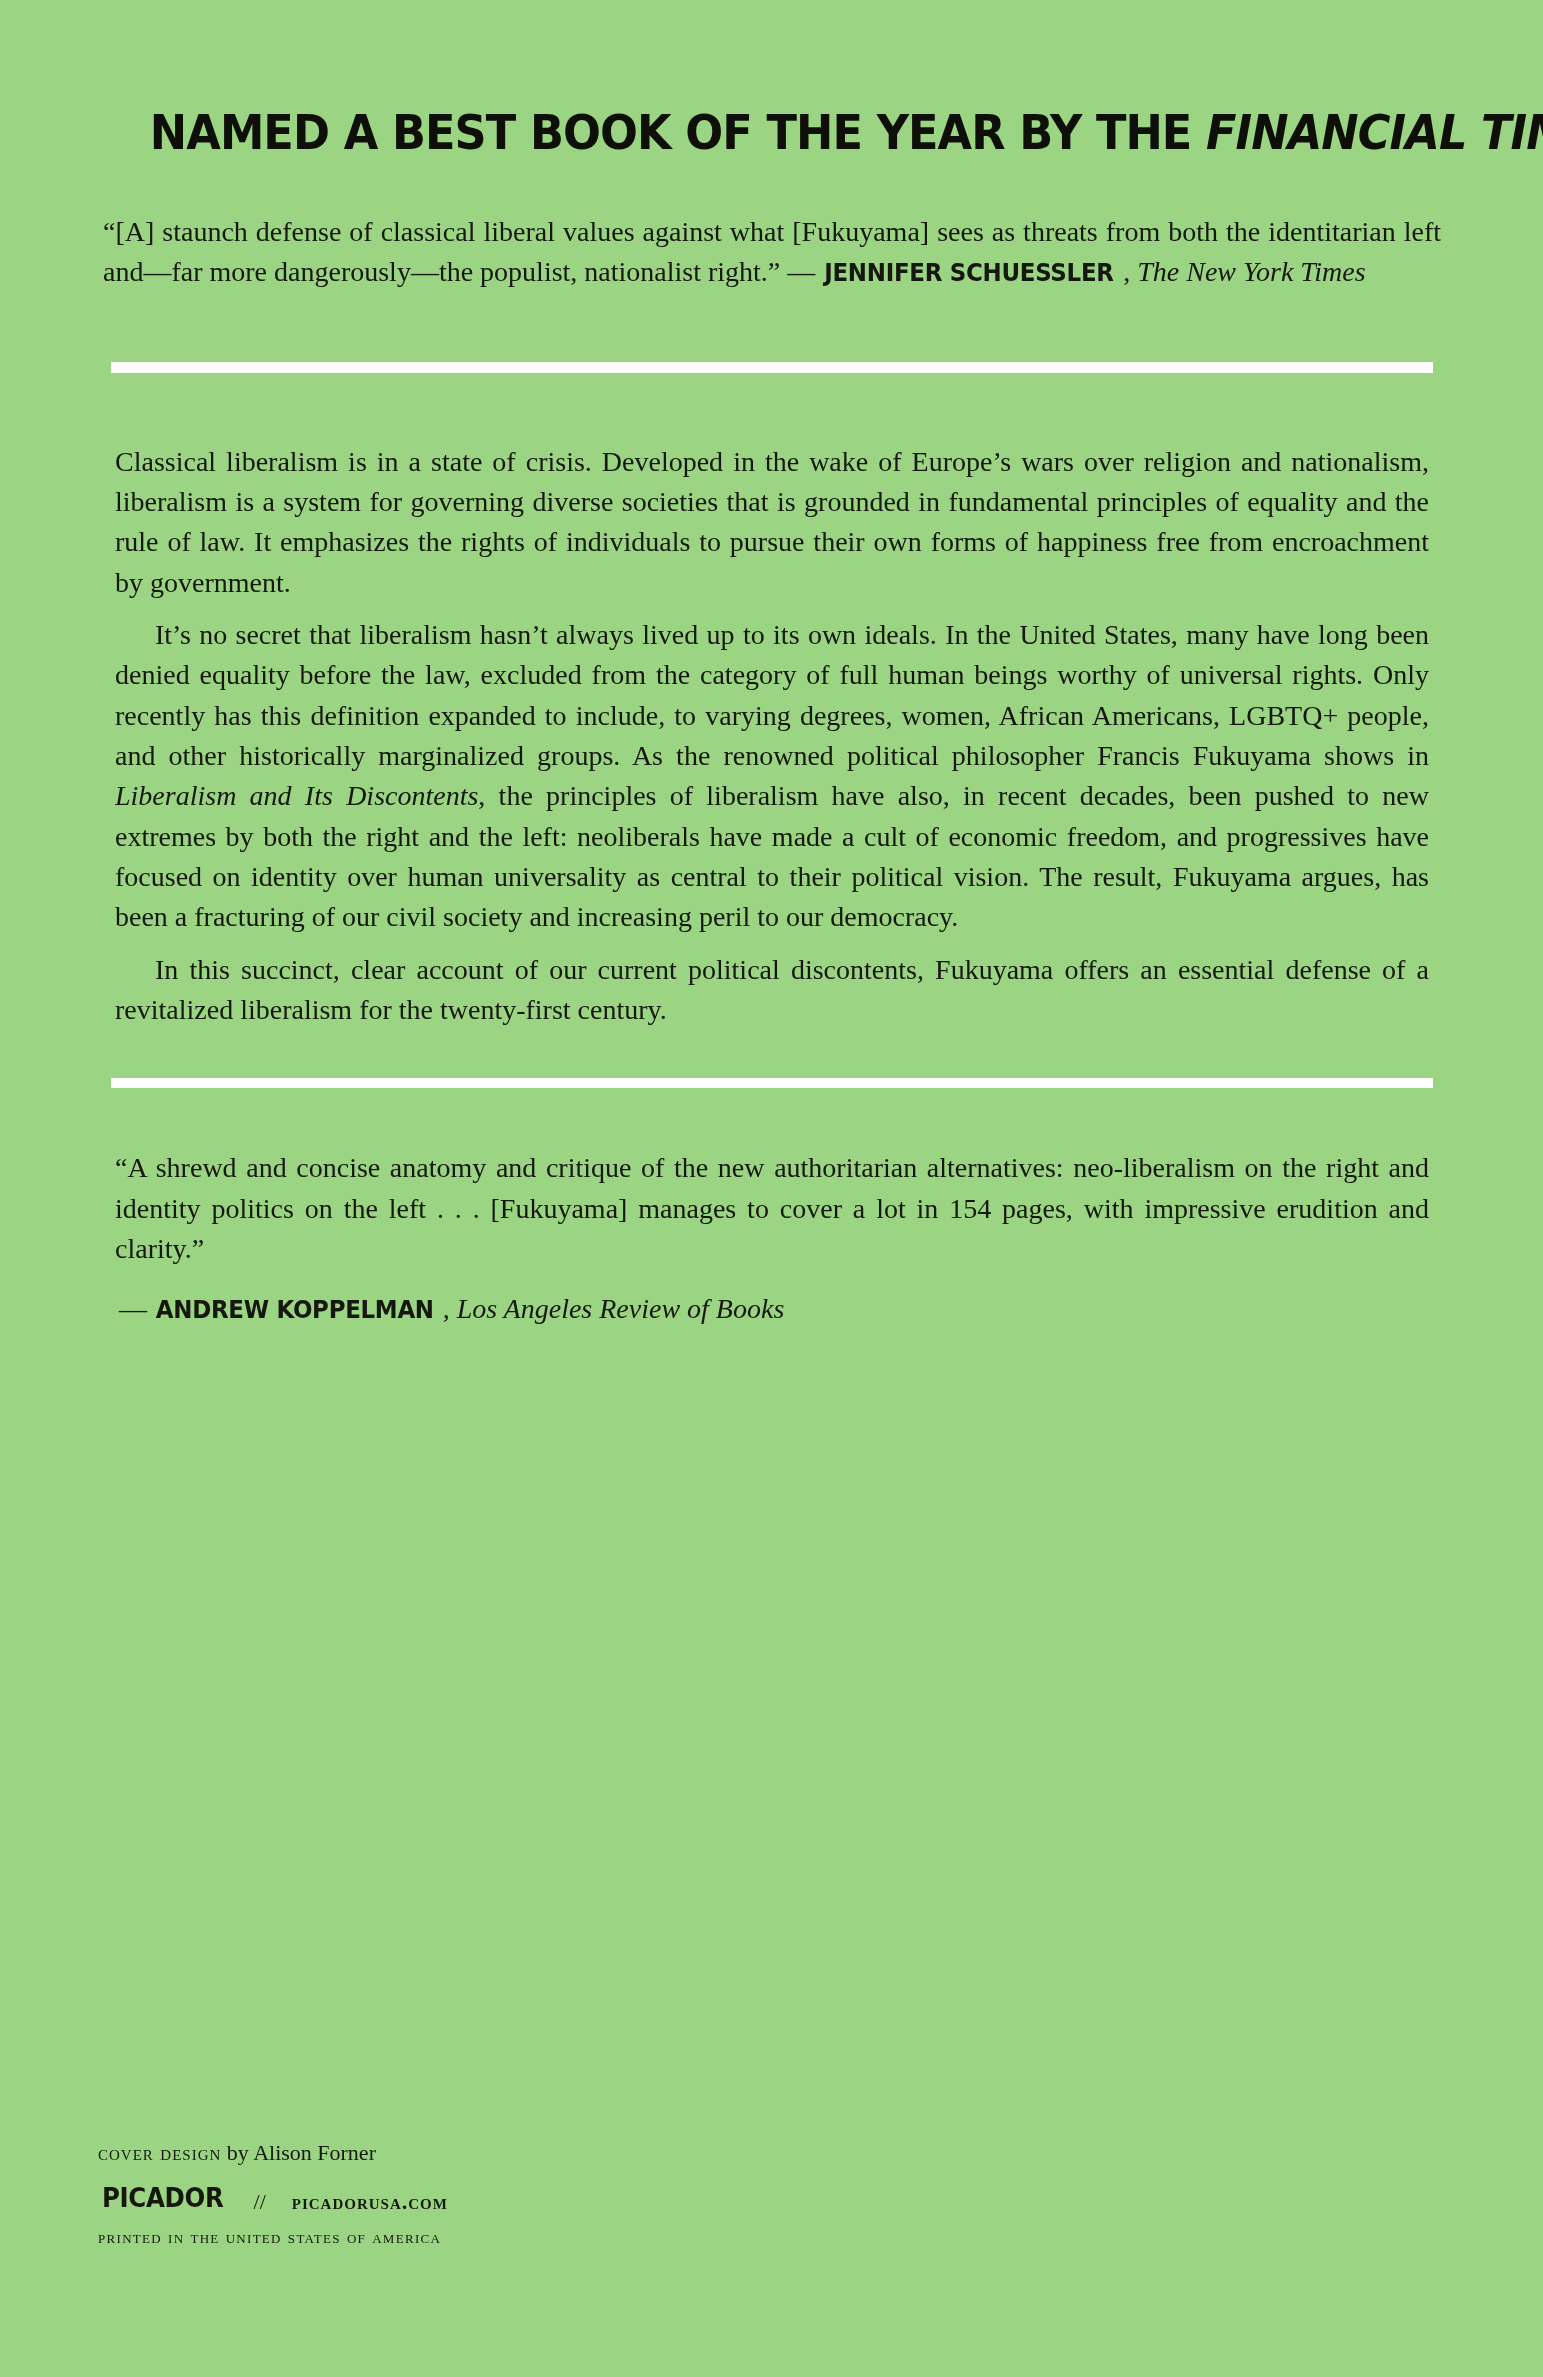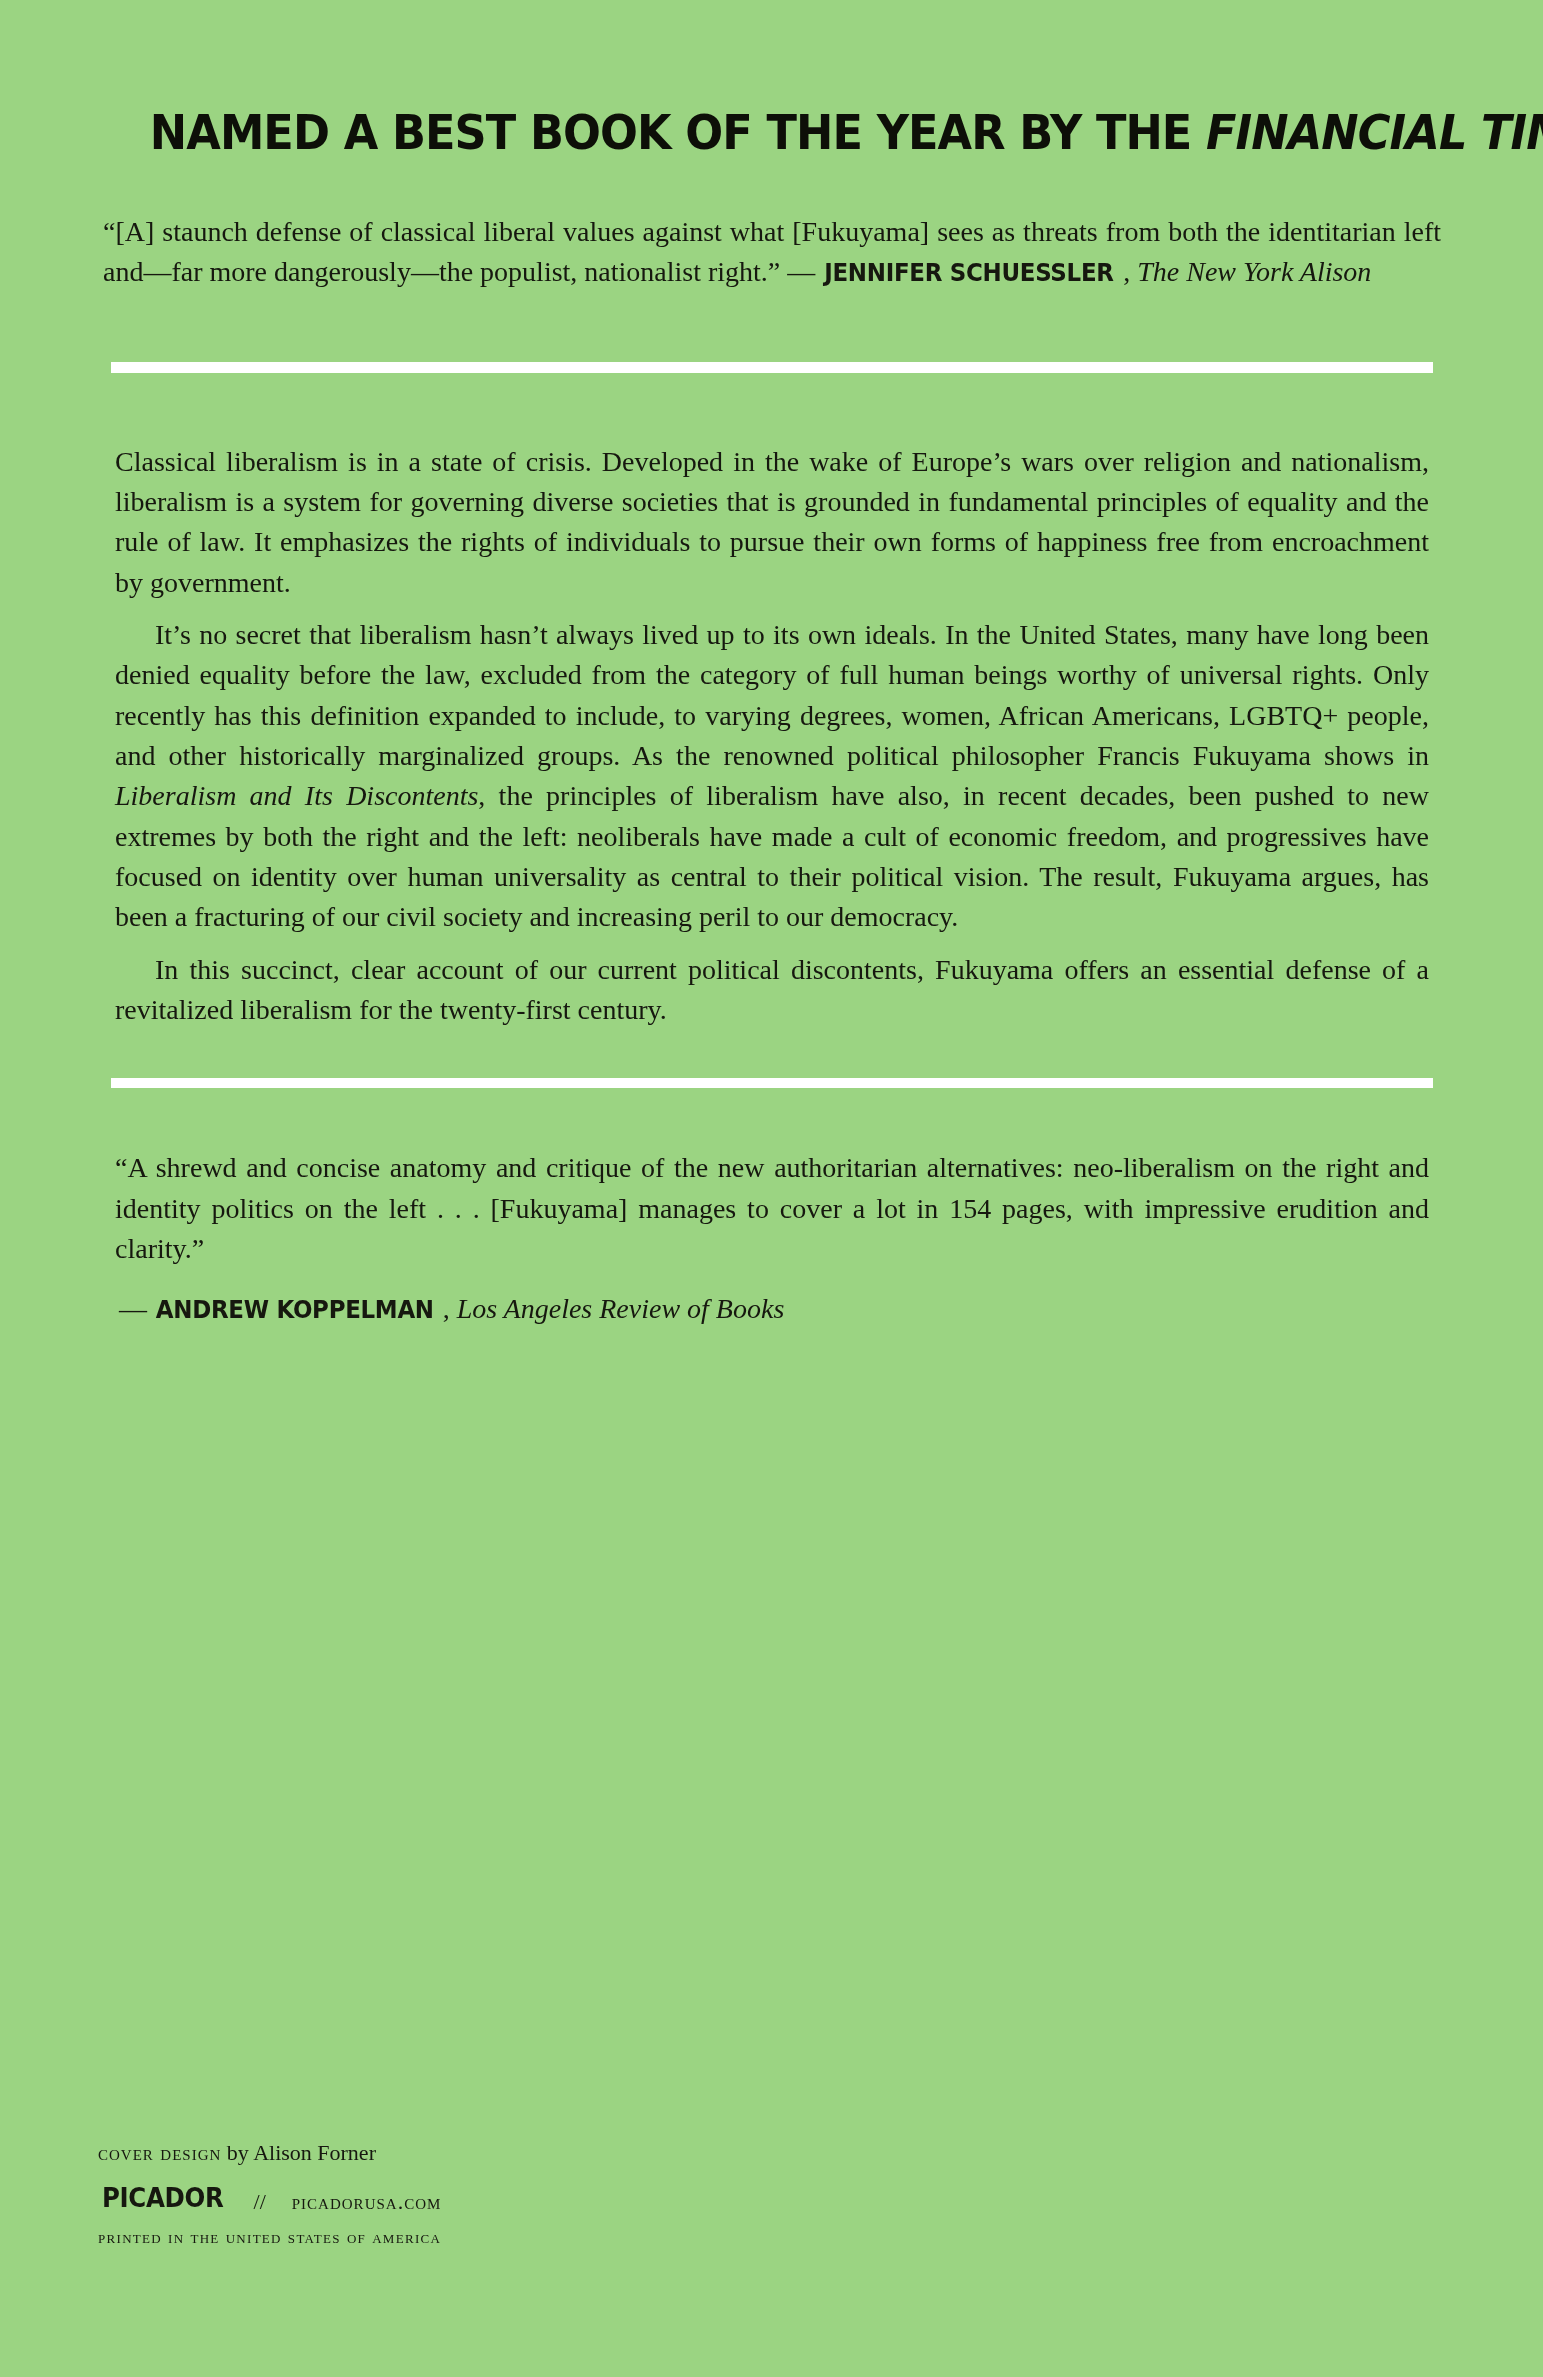--- a/index.html
+++ b/index.html
@@ -135,37 +135,38 @@
     font-weight: bold;
     font-size: 26px;
     letter-spacing: -0.3px;
     transform: scaleX(0.94);
     display: inline-block;
   }
   .imprint-url {
     font-variant: small-caps;
     letter-spacing: 1px;
     font-size: 22px;
+    font-weight: bold;
   }
   .printed-line {
     padding-top: 7.7px;
     font-size: 19px;
     font-variant: small-caps;
     letter-spacing: 1.3px;
     color: #16180f;
   }
 </style>
 </head>
 <body>
 
 <div class="page">
 
   <h1 class="headline"><span>NAMED A BEST BOOK OF THE YEAR BY THE </span><span class="ital">FINANCIAL TIMES</span></h1>
 
-  <p class="blurb-top"><span>“[A] staunch defense of classical liberal values against what [Fukuyama] sees as threats from both the identitarian left and—far more dangerously—the populist, nationalist right.” </span><span>—</span><span class="attrib-name">JENNIFER SCHUESSLER</span><span>, </span><span class="attrib-source">The New York Alison</span></p>
+  <p class="blurb-top"><span>“[A] staunch defense of classical liberal values against what [Fukuyama] sees as threats from both the identitarian left and—far more dangerously—the populist, nationalist right.” </span><span>—</span><span class="attrib-name">JENNIFER SCHUESSLER</span><span>, </span><span class="attrib-source">The New York Times</span></p>
 
   <div class="rule-wrap-top">
     <div class="rule"></div>
   </div>
 
   <div class="body-copy">
     <p>Classical liberalism is in a state of crisis. Developed in the wake of Europe’s wars over religion and nationalism, liberalism is a system for governing diverse societies that is grounded in fundamental principles of equality and the rule of law. It emphasizes the rights of individuals to pursue their own forms of happiness free from encroachment by government.</p>
     <p class="indent"><span>It’s no secret that liberalism hasn’t always lived up to its own ideals. In the United States, many have long been denied equality before the law, excluded from the category of full human beings worthy of universal rights. Only recently has this definition expanded to include, to varying degrees, women, African Americans, LGBTQ+ people, and other historically marginalized groups. As the renowned political philosopher Francis Fukuyama shows in </span><span class="booktitle">Liberalism and Its Discontents</span><span>, the principles of liberalism have also, in recent decades, been pushed to new extremes by both the right and the left: neoliberals have made a cult of economic freedom, and progressives have focused on identity over human universality as central to their political vision. The result, Fukuyama argues, has been a fracturing of our civil society and increasing peril to our democracy.</span></p>
     <p class="indent">In this succinct, clear account of our current political discontents, Fukuyama offers an essential defense of a revitalized liberalism for the twenty-first century.</p>
   </div>

